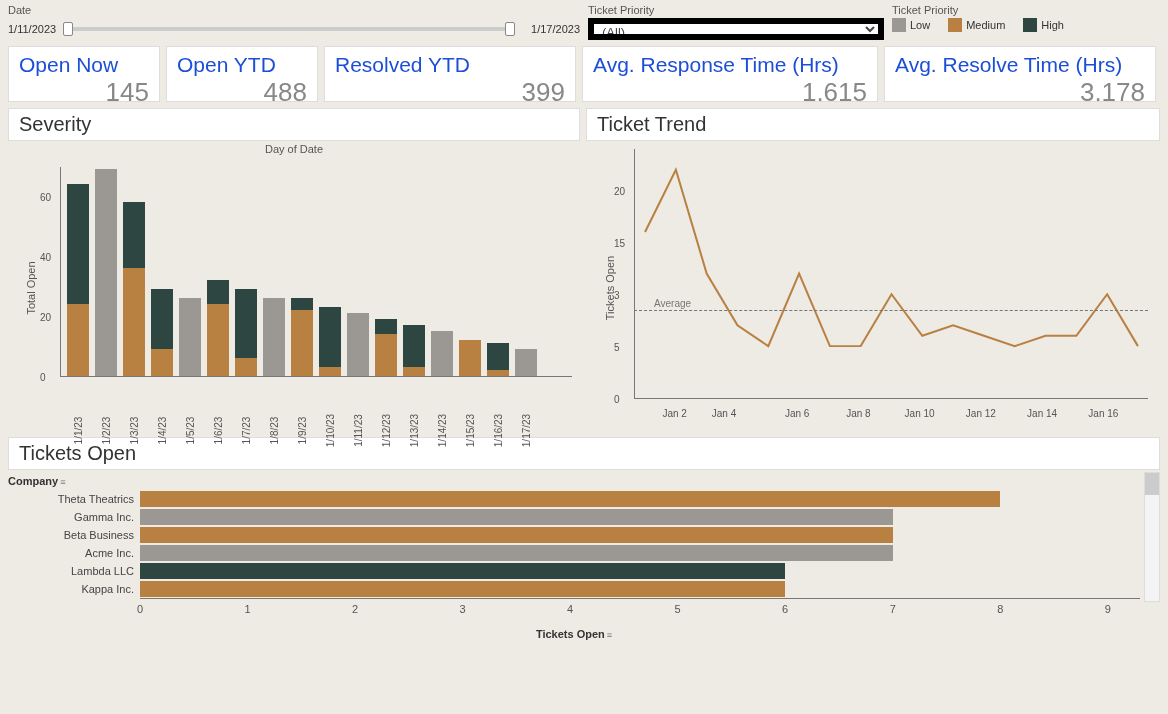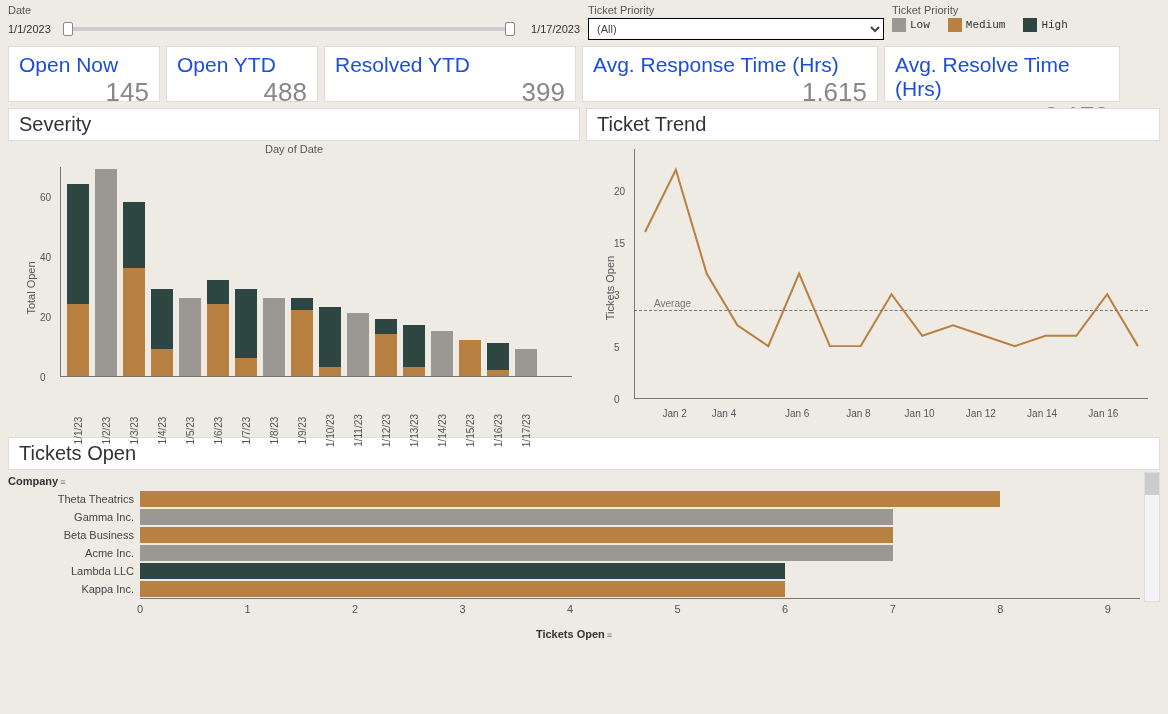--- a/index.html
+++ b/index.html
@@ -25,25 +25,25 @@
     left:55px; right:65px;
   }
   .slider-handle {
     position:absolute; width:10px; height:14px; background:#fff; border:1px solid #888;
     top:4px; border-radius:2px;
   }
   .slider-start { font-size:11px; }
   .slider-end { font-size:11px; margin-left:auto; }
   .priority-col { width: 296px; }
   .priority-select {
-    width:100%; height:22px; background:#fff; border:1px solid #000000;
-    font-size:11px; padding:0 4px; color:#444;
+    width:100%; height:22px; background:#fff; border:6px solid #000000;
+    font-size:13px; padding:0 4px; color:#444;
   }
   .legend-col { width: 264px; }
-  .legend-row { display:flex; align-items:center; gap:6px;font-family:Liberation Mono, monospace; }
+  .legend-row { display:flex; align-items:center; gap:6px; }
   .sw { width:14px; height:14px; display:inline-block; }
   .sw-low { background:#9b9893; }
   .sw-med { background:#b88142; }
   .sw-high { background:#2e4641; }
   .legend-item { font-size:11px; margin-right:12px; display:flex; align-items:center; gap:4px;}
 
   .kpis { display:flex; gap:6px; padding: 6px 8px; }
   .kpi {
     background:#fff; border:1px solid #ddd; padding:6px 10px 2px 10px;
     display:flex; flex-direction:column; justify-content:space-between;
@@ -117,21 +117,21 @@
 
   .sort-glyph { font-size:9px; margin-left:2px; color:#777;}
 </style>
 </head>
 <body>
 
 <div class="topbar">
   <div class="topbar-col date-col">
     <div class="topbar-label">Date</div>
     <div class="slider">
-      <span class="slider-start">1/1/2023</span>
+      <span class="slider-start">1/11/2023</span>
       <div class="slider-track"></div>
       <div class="slider-handle" style="left:55px"></div>
       <div class="slider-handle" style="right:65px"></div>
       <span class="slider-end">1/17/2023</span>
     </div>
   </div>
   <div class="topbar-col priority-col">
     <div class="topbar-label">Ticket Priority</div>
     <select class="priority-select">
       <option>(All)</option>
@@ -166,21 +166,21 @@
       <div class="kpi-value">488</div>
     </div>
     <div class="kpi" style="width: 252px;">
       <div class="kpi-title">Resolved YTD</div>
       <div class="kpi-value">399</div>
     </div>
     <div class="kpi" style="width: 296px;">
       <div class="kpi-title">Avg. Response Time (Hrs)</div>
       <div class="kpi-value">1.615</div>
     </div>
-    <div class="kpi" style="width: 236px;">
+    <div class="kpi" style="width: 272px;">
       <div class="kpi-title">Avg. Resolve Time (Hrs)</div>
       <div class="kpi-value">3.178</div>
     </div>
   </div>
 
 <div class="row2">
   <div class="severity">
     <div class="panel-title">Severity</div>
     <div class="sev-chart chart-area">
       <div class="sev-axis-title-x">Day of Date</div>

